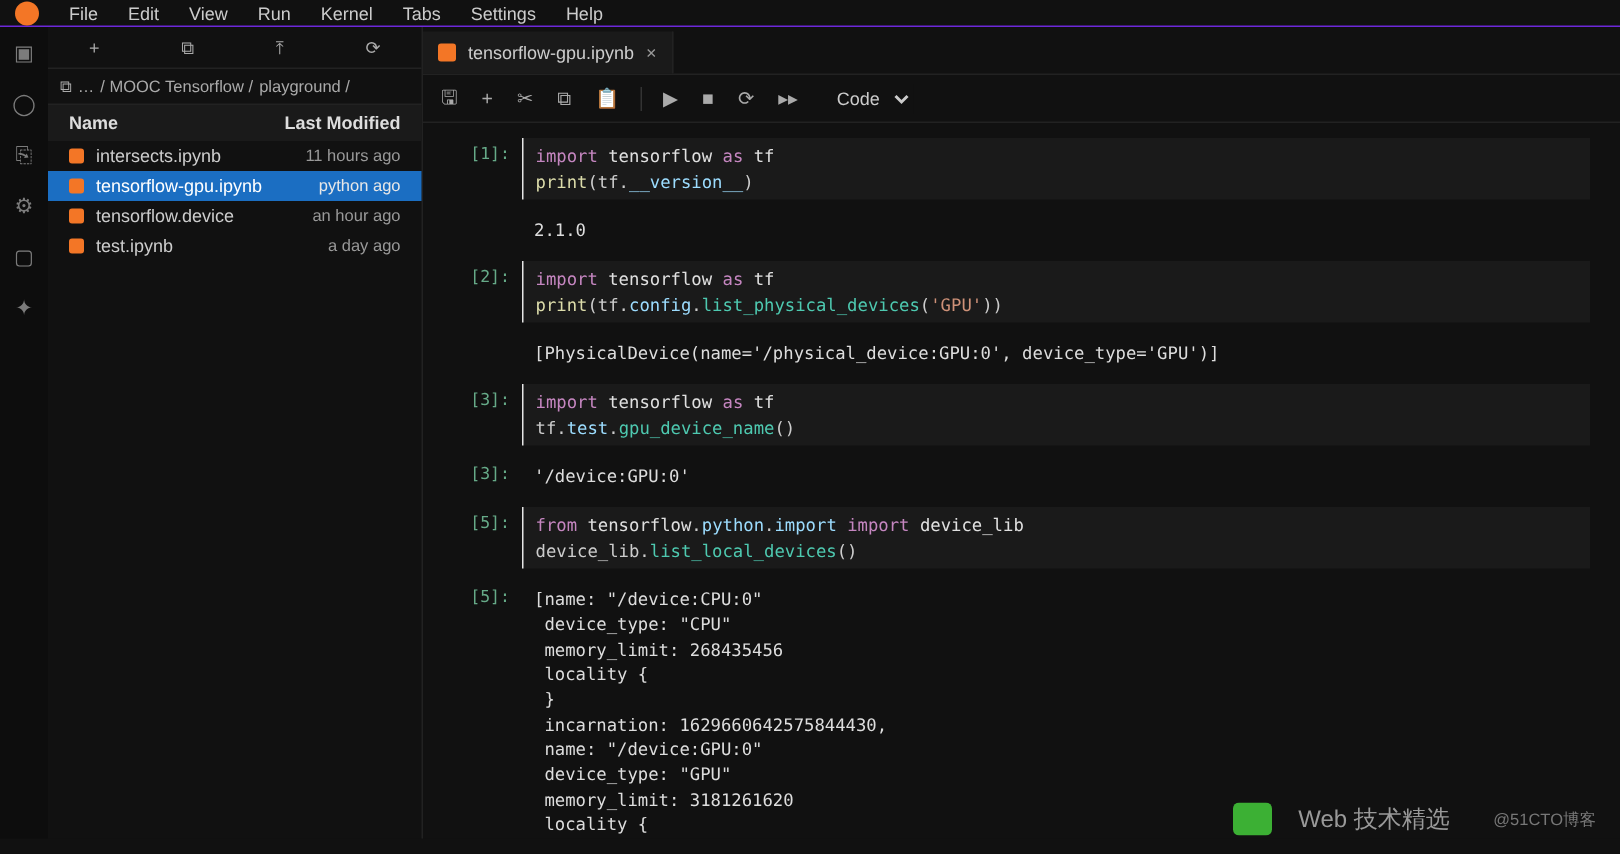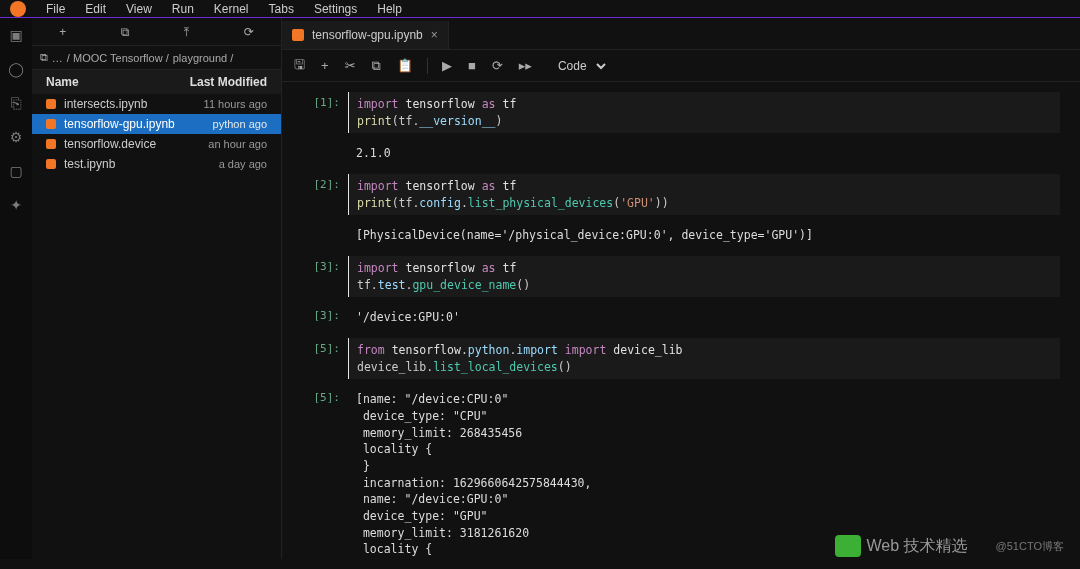--- a/index.html
+++ b/index.html
@@ -38,22 +38,22 @@
 .cell-content{flex:1}
 .code-input{border-left:1px solid #e5e5e5;background:#1a1a1a;padding:4px 8px;font-family:Consolas,monospace;font-size:11.5px;line-height:1.45;white-space:pre;overflow-x:auto}
 .output{padding:4px 8px;font-family:Consolas,monospace;font-size:11.5px;line-height:1.45;white-space:pre;color:#ddd}
 .k-imp{color:#c586c0}
 .k-as{color:#c586c0}
 .k-mod{color:#e0e0e0}
 .k-fn{color:#4ec9b0}
 .k-att{color:#9cdcfe}
 .k-str{color:#ce9178}
 .k-pr{color:#dcdcaa}
-.watermark{position:absolute;bottom:12px;right:16px;color:#999;font-size:16px;display:flex;align-items:center;gap:6px}
-.watermark .sub{font-size:11px;color:#777;margin-left:22px}
+.watermark{position:absolute;bottom:12px;right:16px;color:#999;font-size:16px;display:flex;align-items:center;gap:18px}
+.watermark .sub{font-size:11px;color:#777;margin-left:11px}
 .wx-ico{width:26px;height:22px;background:#3cb034;border-radius:4px;display:inline-block}
 </style>
 </head>
 <body>
 
 <div class="top-nav">
   <span class="jp-logo"></span>
   <span>File</span>
   <span>Edit</span>
   <span>View</span>

